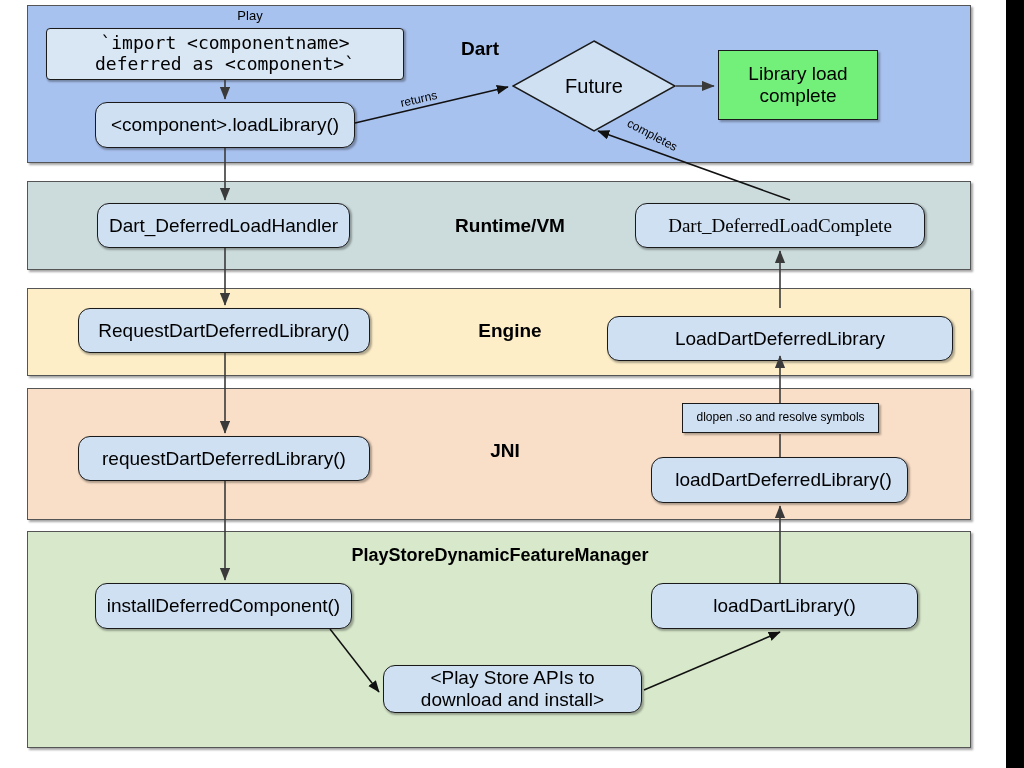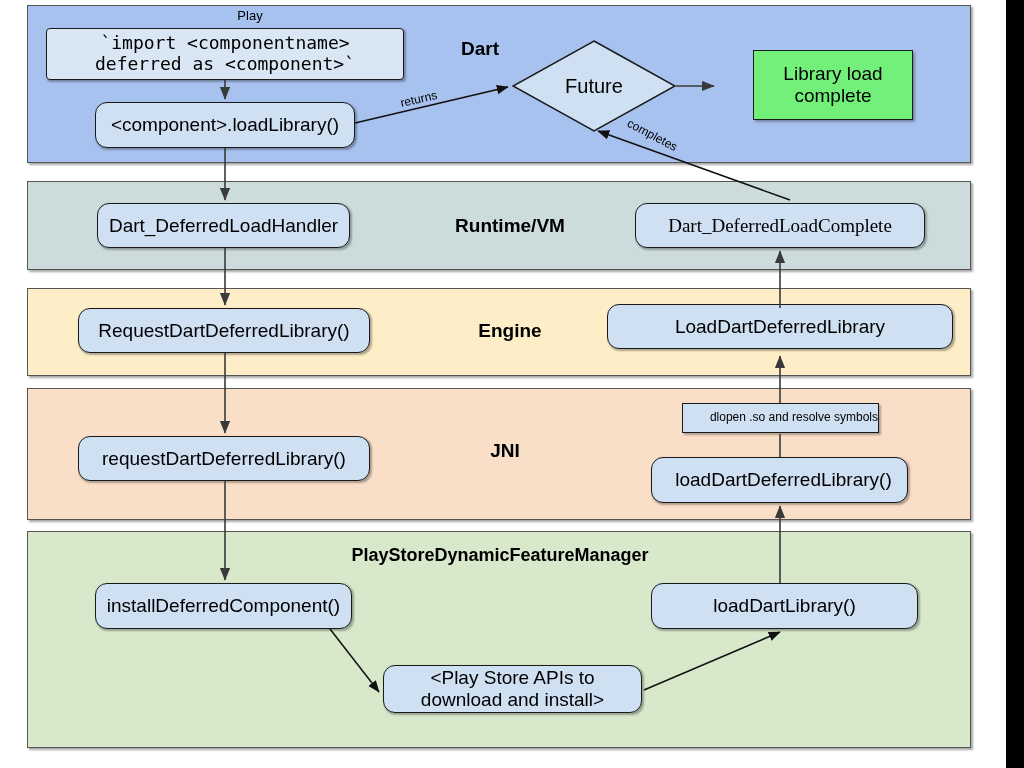--- a/index.html
+++ b/index.html
@@ -138,46 +138,46 @@
       <span>&lt;component&gt;.loadLibrary()</span>
     </div>
 
     <div class="diamond-wrap" style="left:512px; top:40px; width:164px; height:92px;">
       <svg width="164" height="92" viewBox="0 0 164 92">
         <polygon points="82,1 163,46 82,91 1,46" fill="#cfe0f3" stroke="#1a1a1a" stroke-width="1.5"></polygon>
       </svg>
       <div class="diamond-label">Future</div>
     </div>
 
-    <div class="node terminal" style="left:718px; top:50px; width:160px; height:70px; flex-direction:column;margin-left:35px;">
+    <div class="node terminal" style="left:718px; top:50px; width:160px; height:70px; flex-direction:column;">
       <span>Library load</span>
       <span>complete</span>
     </div>
 
     <div class="node" style="left:97px; top:203px; width:253px; height:45px;">
       <span>Dart_DeferredLoadHandler</span>
     </div>
 
     <div class="node" style="left:635px; top:203px; width:290px; height:45px;font-family:Liberation Serif, serif;">
       <span>Dart_DeferredLoadComplete</span>
     </div>
 
     <div class="node" style="left:78px; top:308px; width:292px; height:45px;">
       <span>RequestDartDeferredLibrary()</span>
     </div>
 
-    <div class="node" style="left:607px; top:304px; width:346px; height:45px;">
+    <div class="node" style="left:607px; top:316px; width:346px; height:45px;">
       <span>LoadDartDeferredLibrary</span>
     </div>
 
     <div class="node" style="left:78px; top:436px; width:292px; height:45px;">
       <span>requestDartDeferredLibrary()</span>
     </div>
 
-    <div class="node small" style="left:682px; top:403px; width:197px; height:30px;justify-content:flex-end;">
+    <div class="node small" style="left:682px; top:403px; width:197px; height:30px;">
       <span>dlopen .so and resolve symbols</span>
     </div>
 
     <div class="node" style="left:651px; top:457px; width:257px; height:46px;padding-left:8px;">
       <span>loadDartDeferredLibrary()</span>
     </div>
 
     <div class="node" style="left:95px; top:583px; width:257px; height:46px;">
       <span>installDeferredComponent()</span>
     </div>

